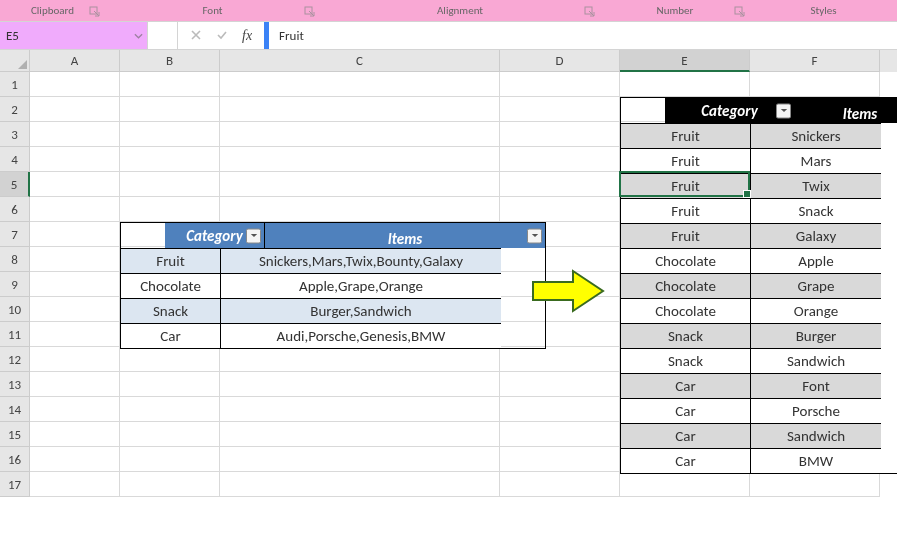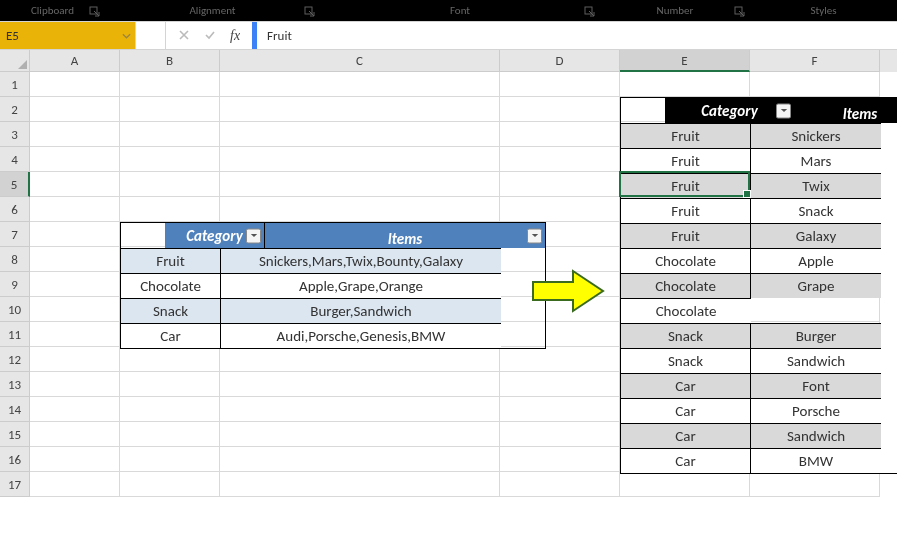--- a/index.html
+++ b/index.html
@@ -8,21 +8,21 @@
     font-size: 15px;
     background: #fff;
     color: #333;
     user-select: none;
     overflow: hidden;
   }
 
   
   .ribbon-groups {
     height: 22px;
-    background: #000000;
+    background: #f9a8d4;
     border-bottom: 1px solid #d4d4d4;
     display: grid;
     grid-template-columns: 105px 215px 280px 150px 147px;
     font-size: 11px;
     color: #666;
   }
   .ribbon-group {
     display: flex;
     align-items: center;
     justify-content: center;
@@ -41,27 +41,27 @@
 
   
   .fb-row {
     display: flex;
     align-items: stretch;
     height: 28px;
     border-bottom: 1px solid #d4d4d4;
     background: #fff;
   }
   .namebox {
-    width: 136px;
+    width: 148px;
     border-right: 1px solid #d4d4d4;
     display: flex;
     align-items: center;
     padding: 0 6px;
     position: relative;
-    background: #eab308;
+    background: #f0abfc;
     font-size: 13px;
   }
   .namebox .dd {
     position: absolute;
     right: 4px;
     top: 50%;
     transform: translateY(-50%);
     opacity: .6;
   }
   .fb-spacer {
@@ -255,30 +255,30 @@
   <div class="ribbon-group">
     <span>Clipboard</span>
     <span class="ribbon-launcher">
       <svg viewBox="0 0 12 12">
           <rect x="1" y="1" width="7" height="7" fill="none" stroke="#888"></rect>
           <path d="M5 5 L10 10 M10 6 V10 H6" fill="none" stroke="#888"></path>
         </svg>
     </span>
   </div>
   <div class="ribbon-group">
-    <span>Alignment</span>
+    <span>Font</span>
     <span class="ribbon-launcher">
       <svg viewBox="0 0 12 12">
           <rect x="1" y="1" width="7" height="7" fill="none" stroke="#888"></rect>
           <path d="M5 5 L10 10 M10 6 V10 H6" fill="none" stroke="#888"></path>
         </svg>
     </span>
   </div>
   <div class="ribbon-group">
-    <span>Font</span>
+    <span>Alignment</span>
     <span class="ribbon-launcher">
       <svg viewBox="0 0 12 12">
           <rect x="1" y="1" width="7" height="7" fill="none" stroke="#888"></rect>
           <path d="M5 5 L10 10 M10 6 V10 H6" fill="none" stroke="#888"></path>
         </svg>
     </span>
   </div>
   <div class="ribbon-group">
     <span>Number</span>
     <span class="ribbon-launcher">
@@ -570,20 +570,21 @@
           <div class="body-row">
             <div class="c cat">Chocolate</div>
             <div class="c itm">Apple</div>
           </div>
           <div class="body-row banded">
             <div class="c cat">Chocolate</div>
             <div class="c itm">Grape</div>
           </div>
           <div class="body-row">
             <div class="c cat">Chocolate</div>
+            <div class="c itm">Orange</div>
           </div>
           <div class="body-row banded">
             <div class="c cat">Snack</div>
             <div class="c itm">Burger</div>
           </div>
           <div class="body-row">
             <div class="c cat">Snack</div>
             <div class="c itm">Sandwich</div>
           </div>
           <div class="body-row banded">

